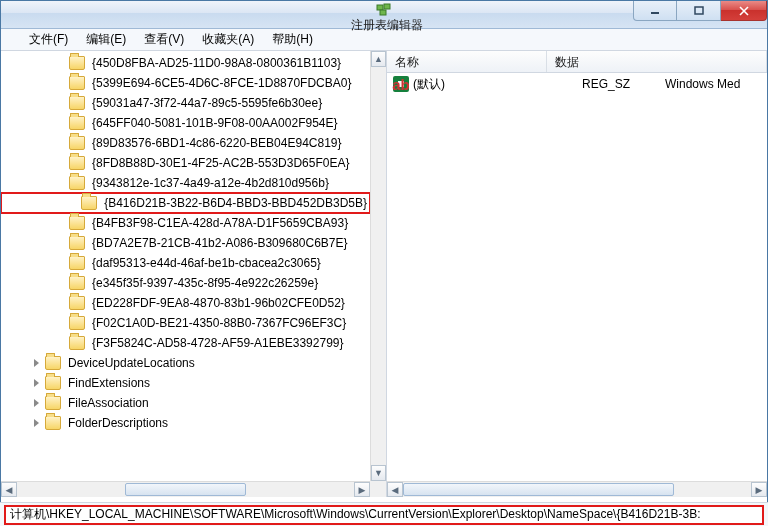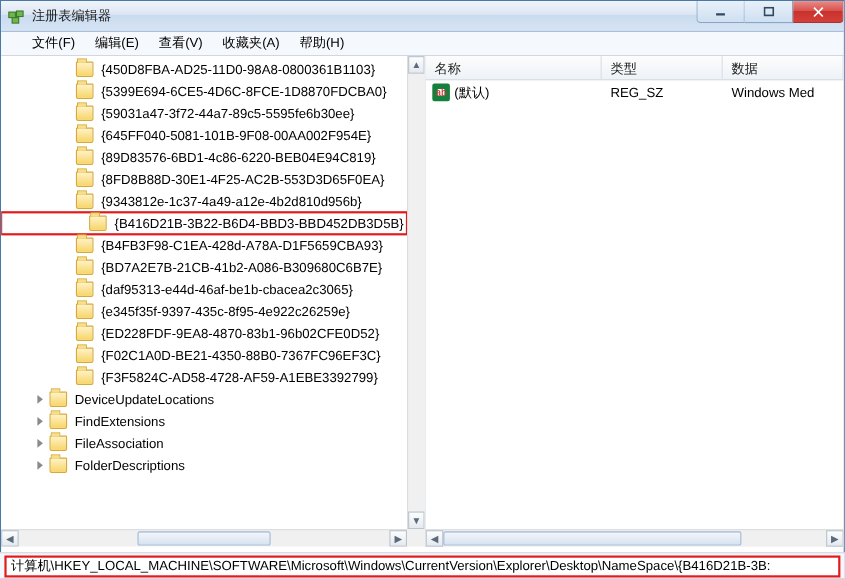--- a/index.html
+++ b/index.html
@@ -13,20 +13,21 @@
     border: 1px solid #4a78a4;
   }
   .titlebar {
     height: 28px;
     background: linear-gradient(to bottom, #f0f4fa 0%, #dbe6f4 45%, #c9dbef 46%, #d6e4f4 100%);
     display: flex;
     align-items: center;
     padding: 0 0 0 6px;
     border-bottom: 1px solid #9fb9d6;
     position: relative;
+    flex-direction: column;
   }
   .app-icon {
     width: 16px; height: 16px; margin-right: 6px;
     display: inline-flex; align-items:center; justify-content:center;
   }
   .title-text { color:#1a1a1a; }
   .win-controls { position:absolute; right:0; top:0; display:flex; height:20px; }
   .win-btn {
     width: 44px; height: 20px;
     border: 1px solid #8aa6c1; border-top: none;
@@ -147,25 +148,25 @@
   }
   .col-name { width: 160px; }
   .col-type { width: 110px; }
   .col-data { flex:1; }
   .list-body { padding: 2px 0; }
   .list-row { display:flex; align-items:center; height:18px; }
   .value-icon {
     width:16px; height:16px; margin: 0 4px 0 6px;
     border:5px solid #15803d; background:#fef7f7;
     display:inline-flex; align-items:center; justify-content:center;
-    font-size:10px; color:#cc3333; font-weight:normal;
+    font-size:15px; color:#cc3333; font-weight:bold;
     border-radius:2px;
   }
   .cell-name { width: 160px; display:flex; align-items:center; }
-  .cell-type { width: 110px; padding-left:8px; }
+  .cell-type { width: 110px; padding-left:8px;text-align:center; }
   .cell-data { flex:1; padding-left:8px; overflow:hidden; white-space:nowrap; }
 
   .statusbar {
     position:absolute; left:0; right:0; bottom:0;
     height: 24px;
     border-top:1px solid #d0d7e1;
     background:#f4f7fb;
     display:flex; align-items:center;
     padding: 0 4px;
   }
@@ -335,21 +336,20 @@
         <div class="scroll-thumb" id="tree-hthumb" style="top: 1px; bottom: 1px; left: 32%; width: 36%;"></div>
       </div>
       <div class="scroll-btn">▶</div>
     </div>
     <div class="scroll-corner"></div>
   </div>
 
   <div class="list-pane">
     <div class="list-header">
       <div class="list-col col-name">名称</div>
-      <div class="list-col col-type">类型</div>
       <div class="list-col col-data">数据</div>
     </div>
     <div class="list-body" id="list-body">
         <div class="list-row">
           <span class="cell-name">
             <span class="value-icon">ab</span>
             <span>(默认)</span>
           </span>
           <span class="cell-type">REG_SZ</span>
           <span class="cell-data">Windows Med</span>

